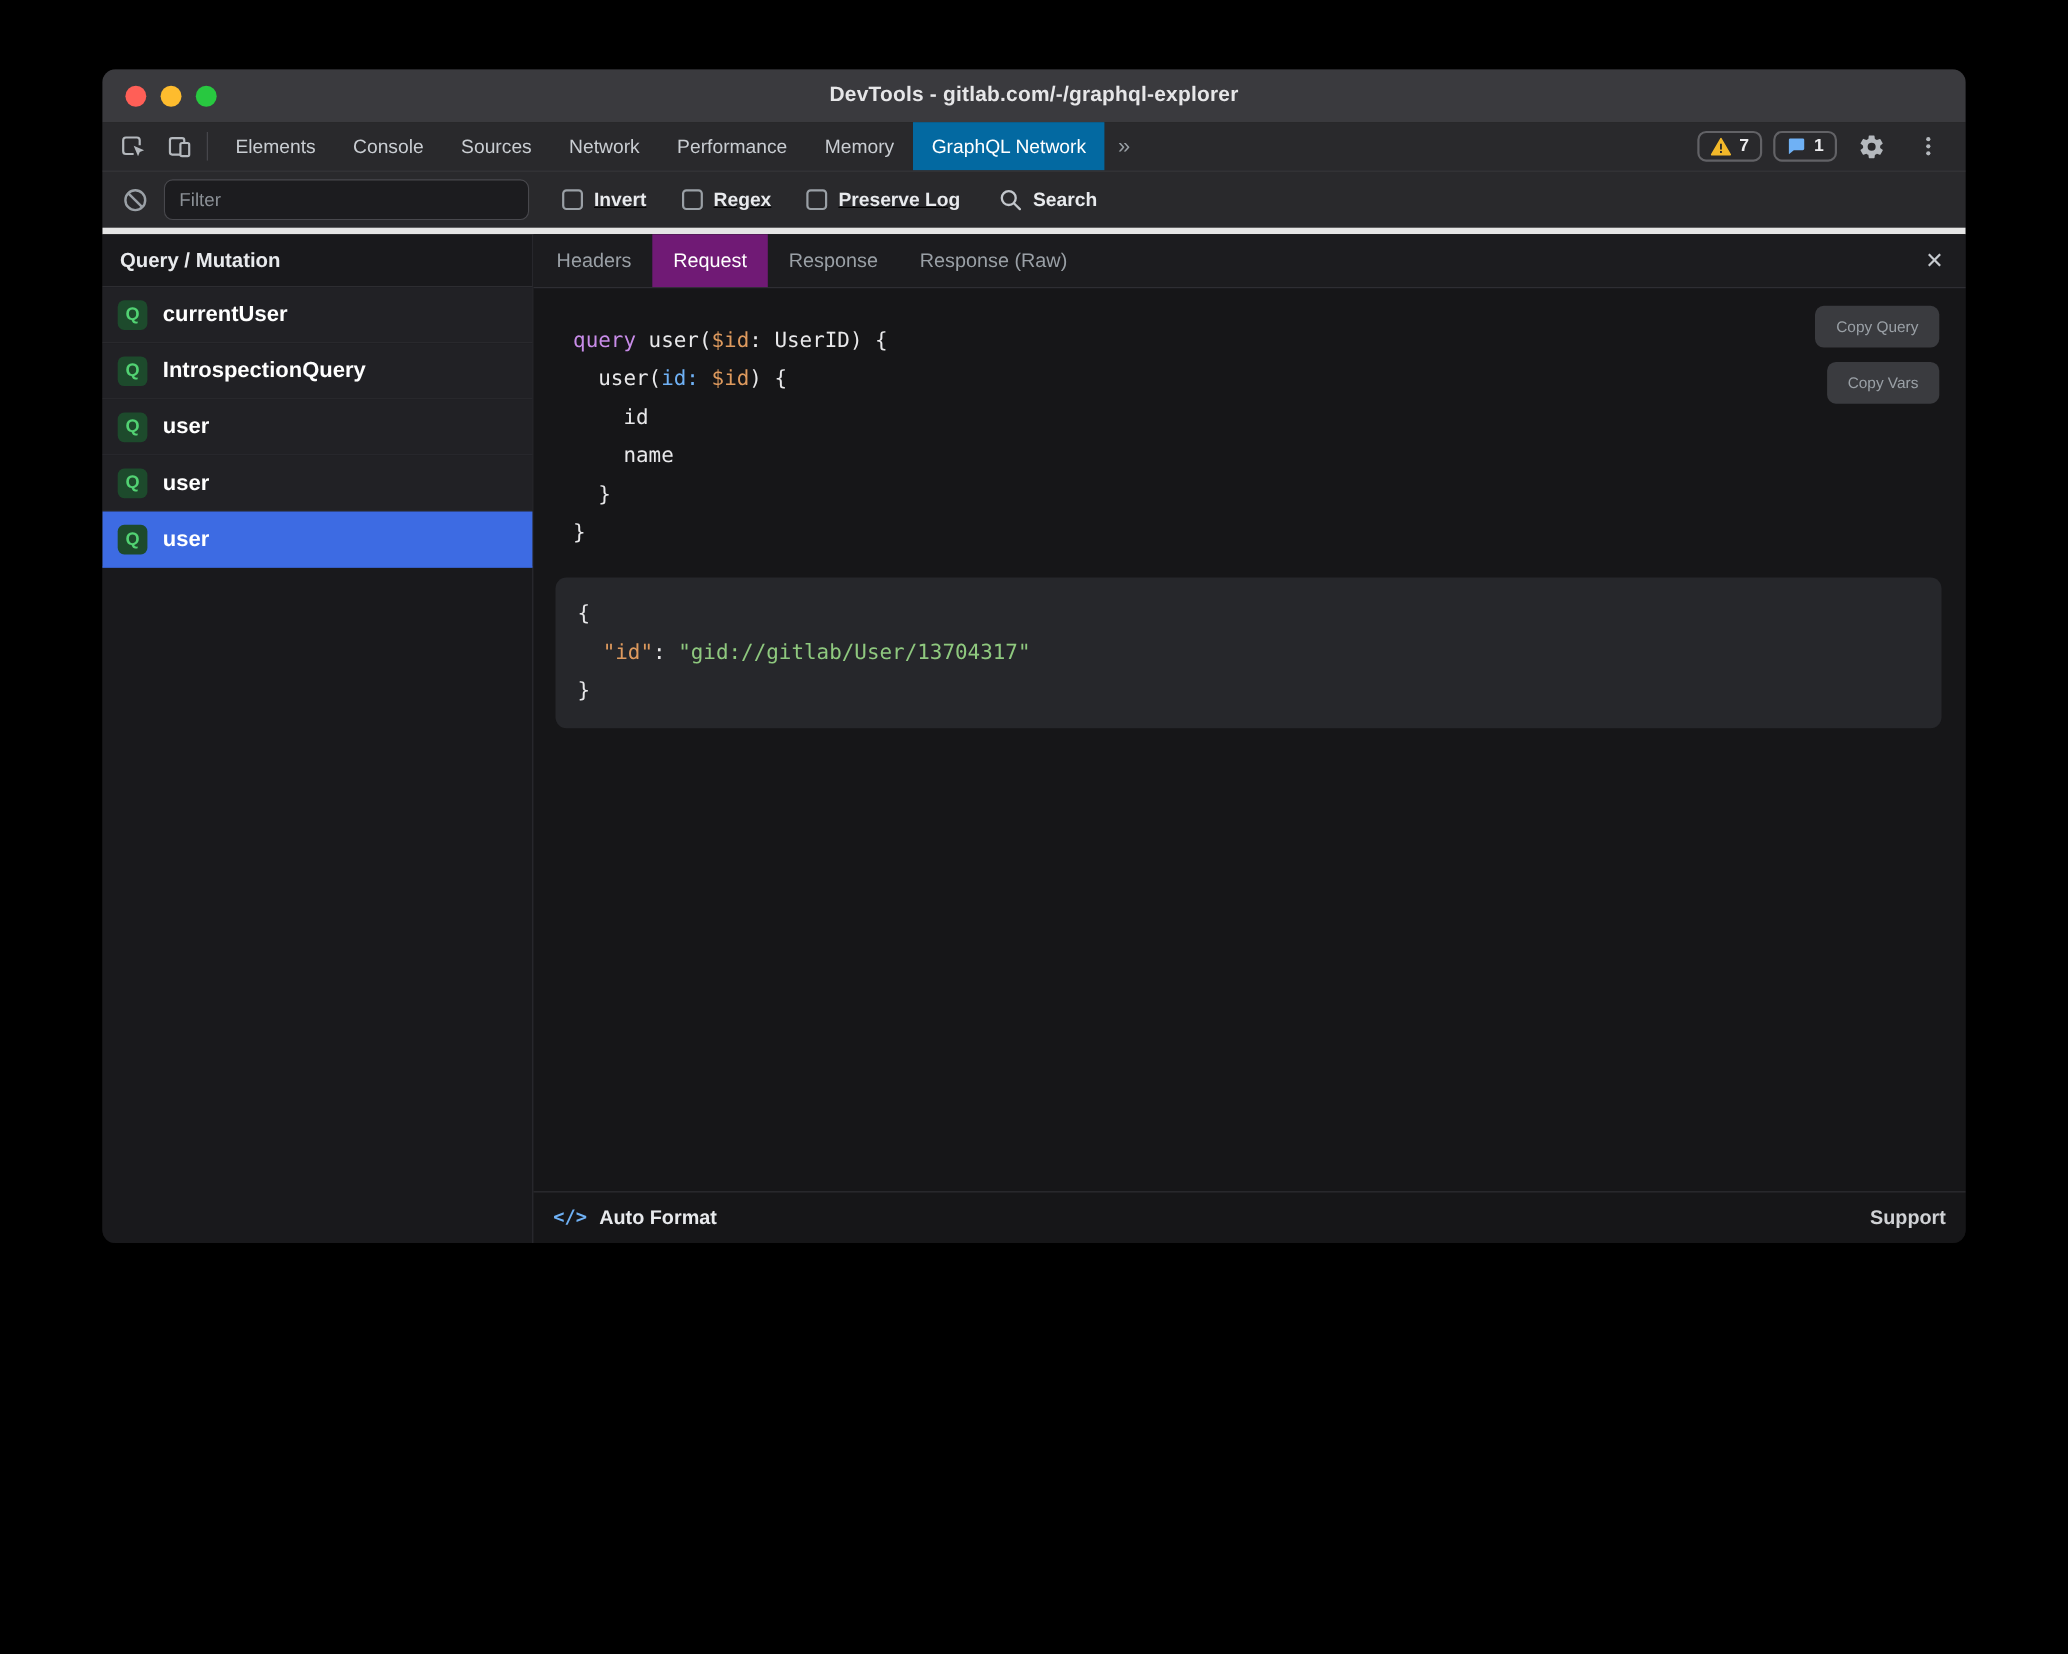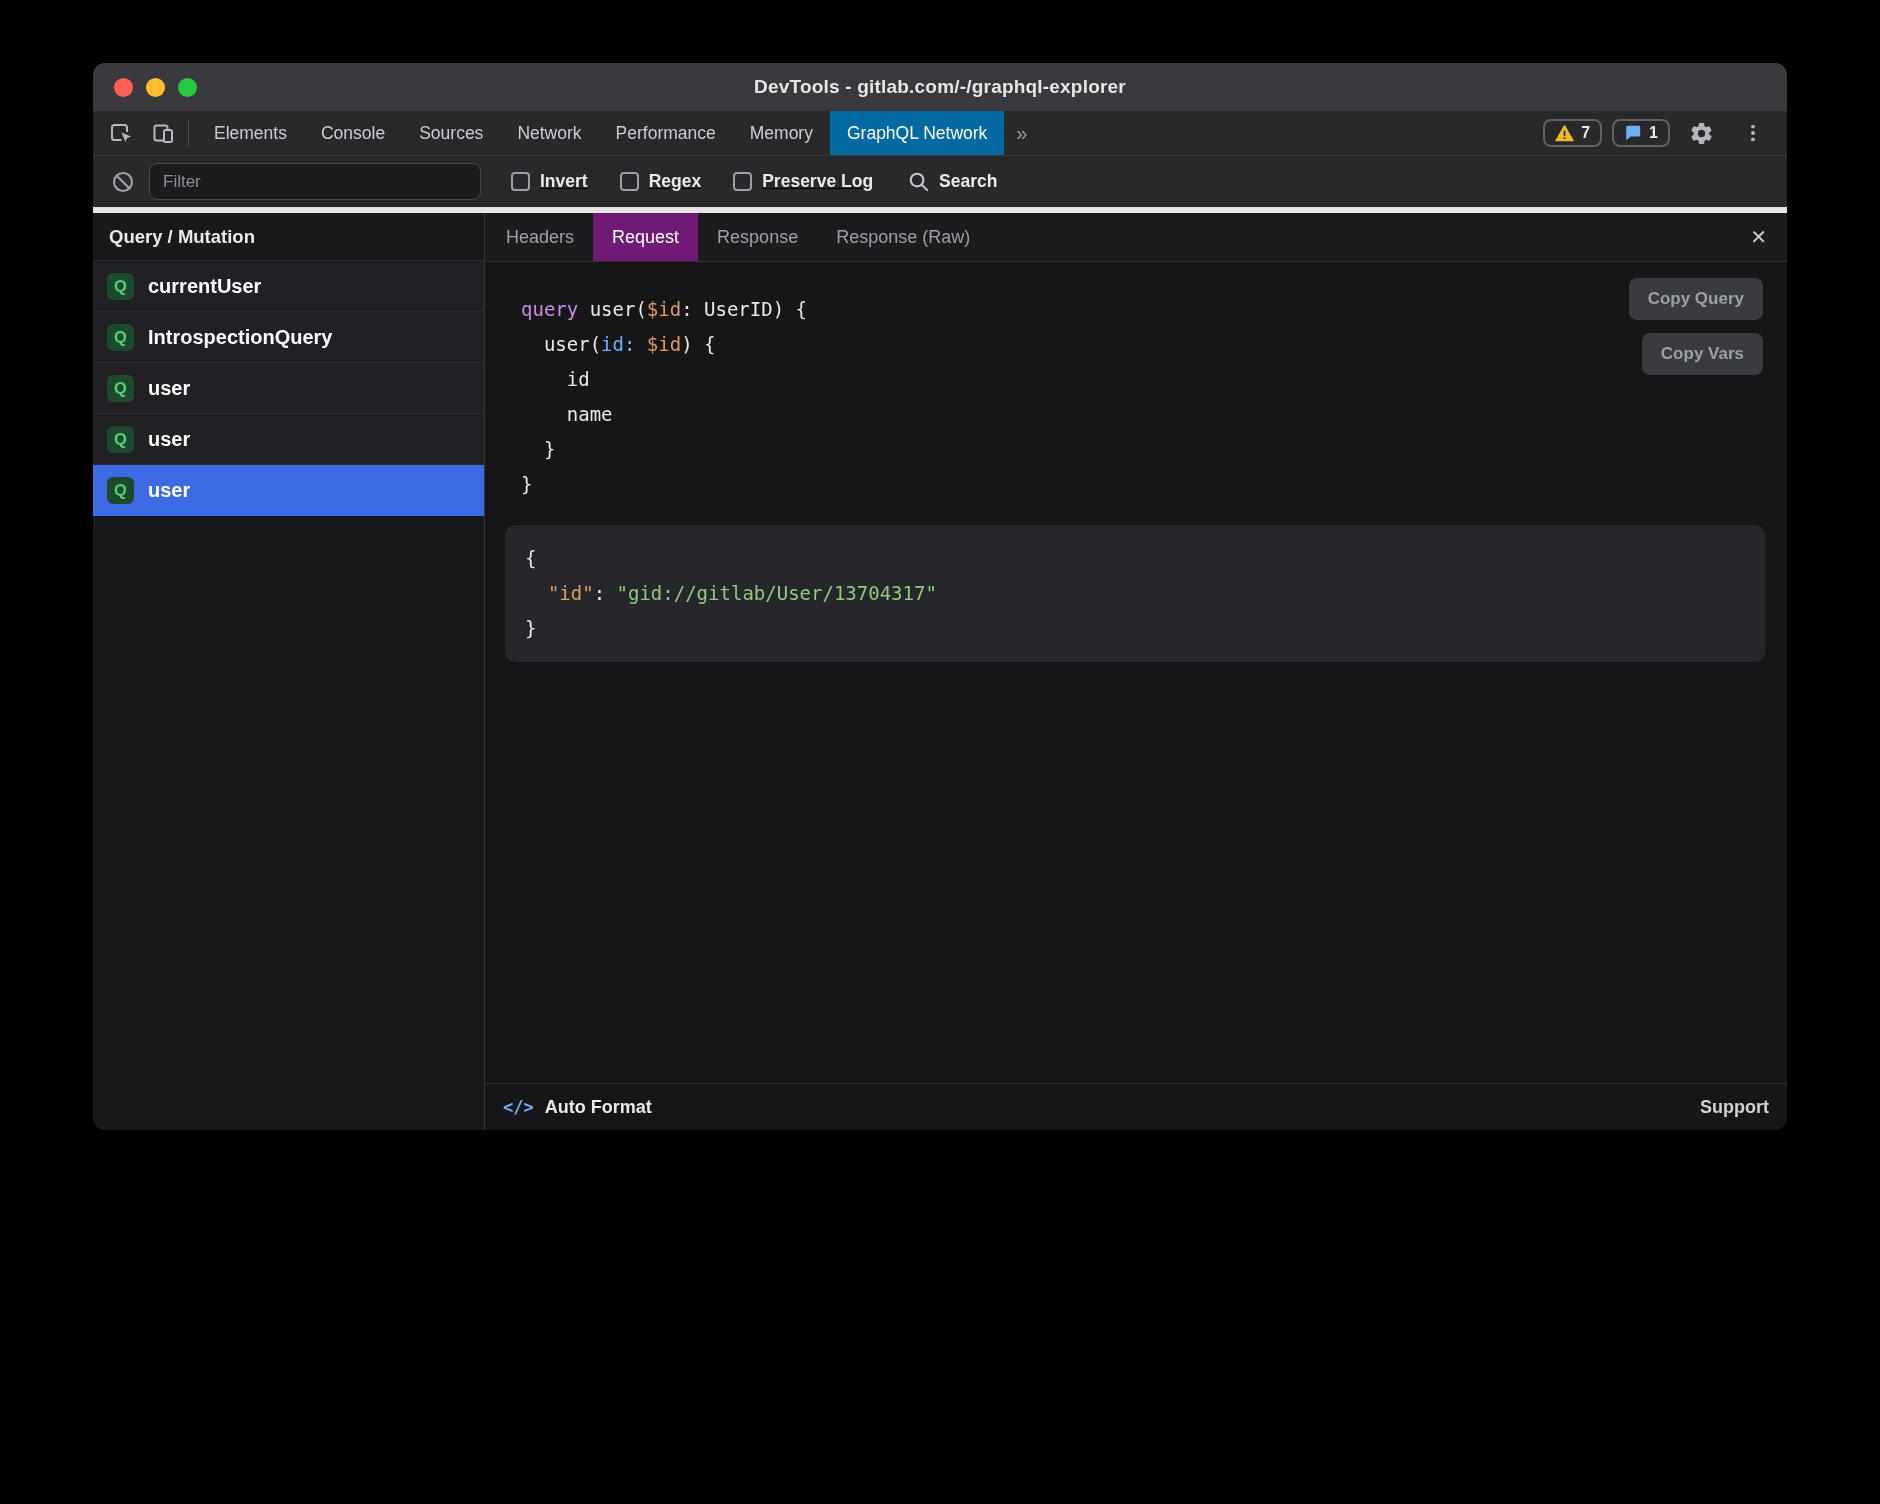--- a/index.html
+++ b/index.html
@@ -68,21 +68,21 @@
   .detail { flex: 1; min-width: 0; background: #161618; display: flex; flex-direction: column; }
   .detail-tabs-row { height: 49px; flex: none; background: #1c1c1f; border-bottom: 1px solid #313136;
                      display: flex; align-items: stretch; padding-left: 2px; }
   .dtabs { display: flex; align-items: stretch; }
   .dtab { display: flex; align-items: center; padding: 0 19px; color: #9aa0a6; font-size: 18px; white-space: nowrap; }
   .dtab.active { background: #701a75; color: #ffffff; }
   .close-x { margin-left: auto; display: flex; align-items: center; padding: 0 20px; color: #c7cbd0; font-size: 20px; }
 
   .detail-body { flex: 1; min-height: 0; position: relative; overflow: hidden; }
   .copy-buttons { position: absolute; top: 16px; right: 24px; display: flex; flex-direction: column; align-items: flex-end; gap: 13px; z-index: 2; }
-  .copy-btn { background: #3a3b3f; color: #9aa0a6; font-weight: 700; font-size: 17px; border: none; border-radius: 8px;
+  .copy-btn { background: #3a3b3f; color: #9aa0a6; font-weight: 400; font-size: 14px; border: none; border-radius: 8px;
               padding: 11px 19px; font-family: "Liberation Sans", sans-serif; cursor: default; }
 
   .code { font-family: "DejaVu Sans Mono", monospace; font-size: 19px; line-height: 35px; color: #e8e8ea; }
   .code-line { white-space: pre; }
   .query-code { padding: 30px 0 0 36px; }
   .tok-kw  { color: #c88ce8; }
   .tok-var { color: #de9a5e; }
   .tok-arg { color: #6fb1f5; }
   .tok-key { color: #de9a5e; }
   .tok-str { color: #8fc97f; }

